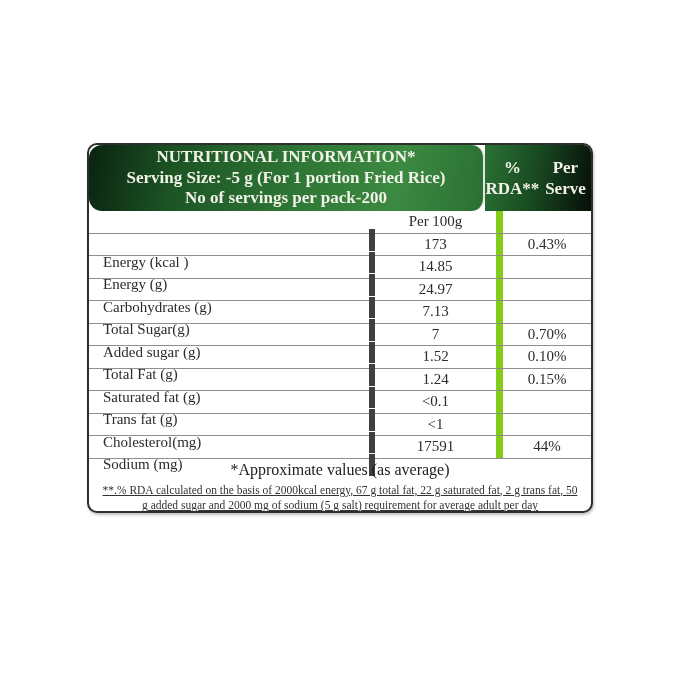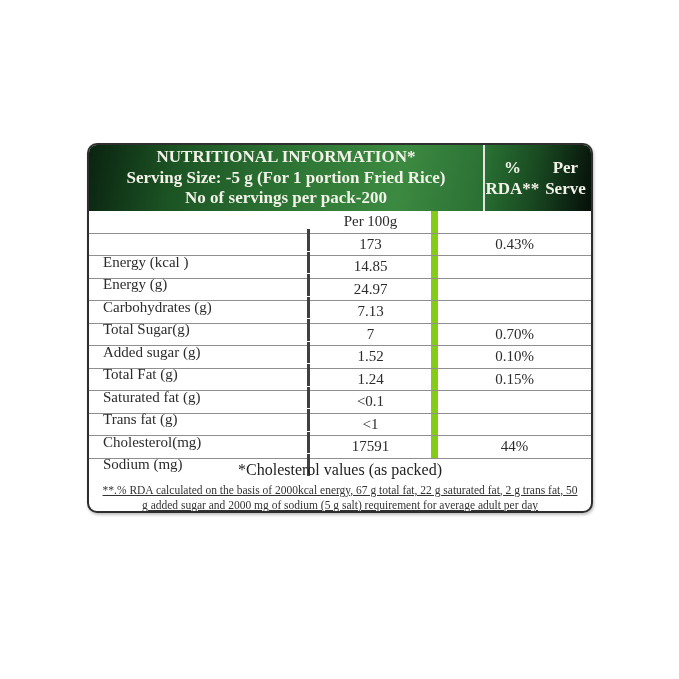--- a/index.html
+++ b/index.html
@@ -42,20 +42,21 @@
     background: linear-gradient(100deg, #0a2310 0%, #1c5424 22%, #2e7635 52%, #3c8a41 78%, #2a6f33 100%);
     color: #f2f2e8;
     display: flex;
     flex-direction: column;
     justify-content: center;
     align-items: center;
     text-align: center;
     border-right: 2px solid #e3e3e3;
     box-sizing: border-box;
     line-height: 1.22;
+    border-radius: 13px;
   }
   .header-main .t1 { font-size: 17px; font-weight: bold; }
   .header-main .t2 { font-size: 17px; font-weight: bold; }
   .header-main .t3 { font-size: 17px; font-weight: bold; }
   .header-rda {
     flex: 1;
     background: linear-gradient(100deg, #2a7234 0%, #1a4c22 45%, #0b1f10 85%, #060f08 100%);
     color: #f2f2e8;
     display: flex;
     flex-direction: row;
@@ -71,23 +72,23 @@
   .t-row {
     display: flex;
     height: 22.5px;
     border-bottom: 1px solid #8f8f8f;
     box-sizing: border-box;
     align-items: center;
     font-size: 15px;
     color: #2b2b2b;
   }
   .cell-label {
-    width: 221px;
-    flex: none;
-    border-right: 3px solid #404040;
+    width: 286px;
+    flex: none;
+    border-right: 6px solid #404040;
     box-sizing: border-box;
     padding-left: 14px;
     height: 100%;
     display: flex;
     align-items: center;
     overflow: hidden;
     margin-top: 36px;
   }
   .cell-label.indent { }
   .cell-value {
@@ -202,17 +203,17 @@
         <div class="cell-value">&lt;1</div>
         <div class="cell-rda"></div>
       </div>
         <div class="t-row">
         <div class="cell-label">Sodium (mg)</div>
         <div class="cell-value">17591</div>
         <div class="cell-rda">44%</div>
       </div>
       </div>
 
-    <div class="approx-row">*Cholesterol values (as packed)</div>
+    <div class="approx-row">*Approximate values (as average)</div>
     <div class="footnote-row">**.% RDA calculated on the basis of 2000kcal energy, 67 g total fat, 22 g saturated fat, 2 g trans fat, 50 g added sugar and 2000 mg of sodium (5 g salt) requirement for average adult per day</div>
 
   </div>
 </div>
 
 </body></html>

